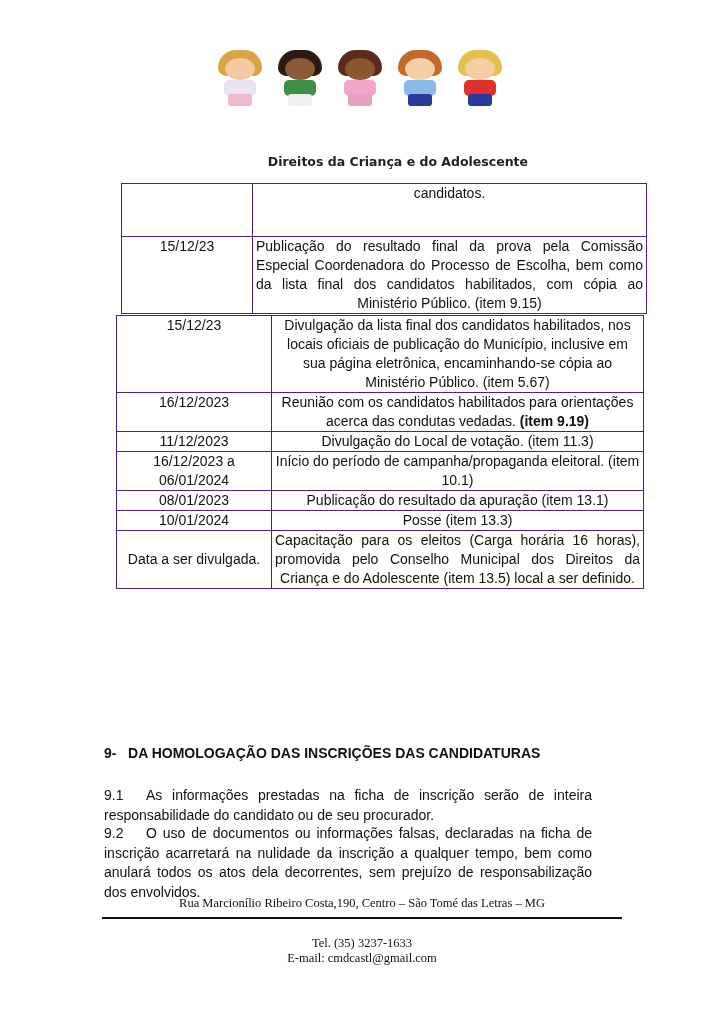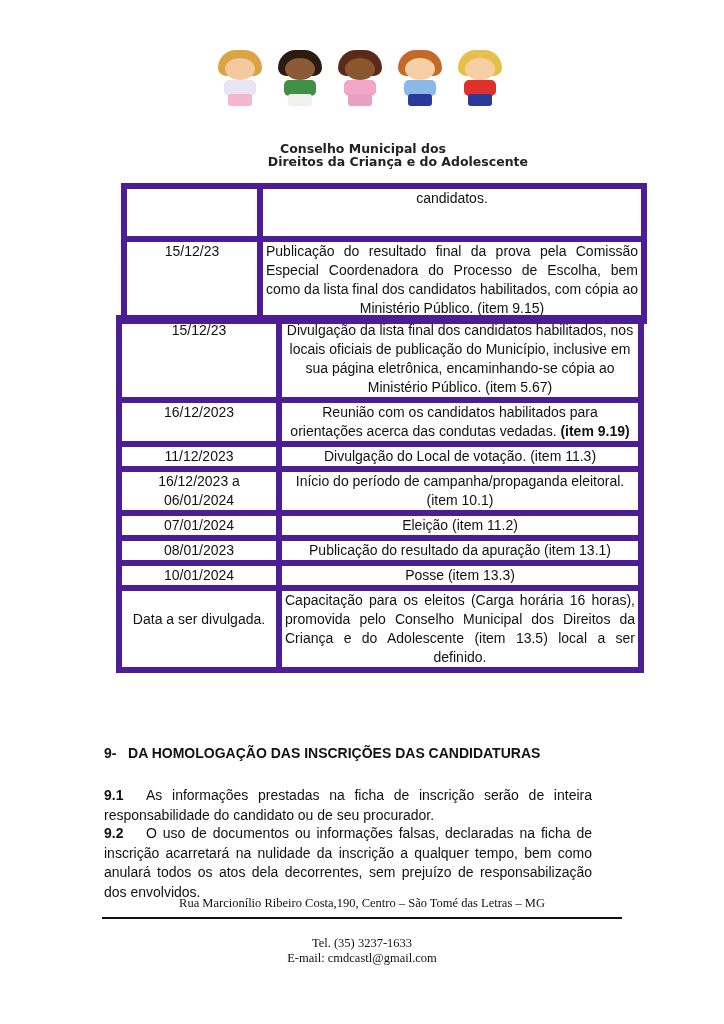--- a/index.html
+++ b/index.html
@@ -10,34 +10,34 @@
   .kid .hair { position:absolute; left:6px; top:0; width:44px; height:26px; border-radius:22px 22px 10px 10px; }
   .kid .face { position:absolute; left:13px; top:8px; width:30px; height:22px; border-radius:50%; }
   .kid .body { position:absolute; left:12px; top:30px; width:32px; height:16px; border-radius:5px; }
   .kid .legs { position:absolute; left:16px; top:44px; width:24px; height:12px; border-radius:3px; }
   .brand { position:absolute; left:14px; top:50px; width:310px; text-align:center; font-family:"DejaVu Sans", sans-serif; font-weight:bold; font-size:50px; letter-spacing:4px; color:#2a3fa0; line-height:56px; text-shadow:1px 1px 0 #1c2a78; }
   .sub { position:absolute; left:0; width:330px; text-align:center; font-family:"DejaVu Sans", sans-serif; font-weight:bold; font-size:12.5px; color:#222; line-height:13px; }
   .sub1 { top:94px; }
   .sub2 { top:107px;text-align:right; }
 
   table { position:absolute; border-collapse:collapse; font-size:14px; }
-  td { border:6px solid #4c1d95; vertical-align:top; padding:0 3px; line-height:19px; }
+  td { border:1px solid #4c1d95; vertical-align:top; padding:0 3px; line-height:19px; }
   td.d { font-weight:normal; text-align:center; }
   td.t { text-align:center; }
   td.j { text-align:justify; text-align-last:center; }
   #t1 { left:121px; top:183px; width:526px; }
   #t1 td.d { width:124px; }
   #t2 { left:116px; top:315px; width:528px; }
   #t2 td.d { width:134px; }
 
   .heading { position:absolute; left:104px; top:745px; font-weight:bold; font-size:14px; white-space:pre; }
   .para { position:absolute; left:104px; width:488px; font-size:14px; line-height:19.5px; text-align:justify; }
   .p1 { top:786px; }
   .p2 { top:824px; }
-  .num { font-weight:bold; display:inline-block; width:42px; }
+  .num { font-weight:normal; display:inline-block; width:42px; }
 
   .rule { position:absolute; left:102px; top:917px; width:520px; height:2px; background:#111; }
   .footer { position:absolute; left:102px; width:520px; text-align:center; font-family:"Liberation Serif", serif; font-size:12.5px; line-height:15px; color:#111; }
   .f1 { top:896px; } .f2 { top:936px;text-align:center; } .f3 { top:951px; }
 </style>
 </head>
 <body>
 
 <div class="logo">
   <div class="kids" id="kids">
@@ -65,21 +65,20 @@
         <div class="body" style="background:#8ab8e8"></div>
         <div class="legs" style="background:#2a3a9a"></div>
       </div>
       <div class="kid" style="left: 248px;">
         <div class="hair" style="background:#e6c04a"></div>
         <div class="face" style="background:#f6cfa4"></div>
         <div class="body" style="background:#e0302a"></div>
         <div class="legs" style="background:#2a3a9a"></div>
       </div>
     </div>
-  <div class="sub sub1">Conselho Municipal dos</div>
   <div class="sub sub2">Direitos da Criança e do Adolescente</div>
 </div>
 
 <table id="t1">
   <tbody>
       <tr style="height:53px">
     <td class="d"></td>
     <td class="t">candidatos.</td>
   </tr>
   <tr>
@@ -101,24 +100,20 @@
   </tr>
   <tr>
     <td class="d">11/12/2023</td>
     <td class="t">Divulgação do Local de votação. (item 11.3)</td>
   </tr>
   <tr>
     <td class="d" style="padding:0 10px">16/12/2023 a 06/01/2024</td>
     <td class="t">Início do período de campanha/propaganda eleitoral. (item 10.1)</td>
   </tr>
   <tr>
-    <td class="d">07/01/2024</td>
-    <td class="t">Eleição (item 11.2)</td>
-  </tr>
-  <tr>
     <td class="d">08/01/2023</td>
     <td class="t">Publicação do resultado da apuração (item 13.1)</td>
   </tr>
   <tr>
     <td class="d">10/01/2024</td>
     <td class="t">Posse (item 13.3)</td>
   </tr>
   <tr>
     <td class="d" style="line-height:16px;padding-top:20px">Data a ser divulgada.</td>
     <td class="j">Capacitação para os eleitos (Carga horária 16 horas), promovida pelo Conselho Municipal dos Direitos da Criança e do Adolescente (item 13.5) local a ser definido.</td>

